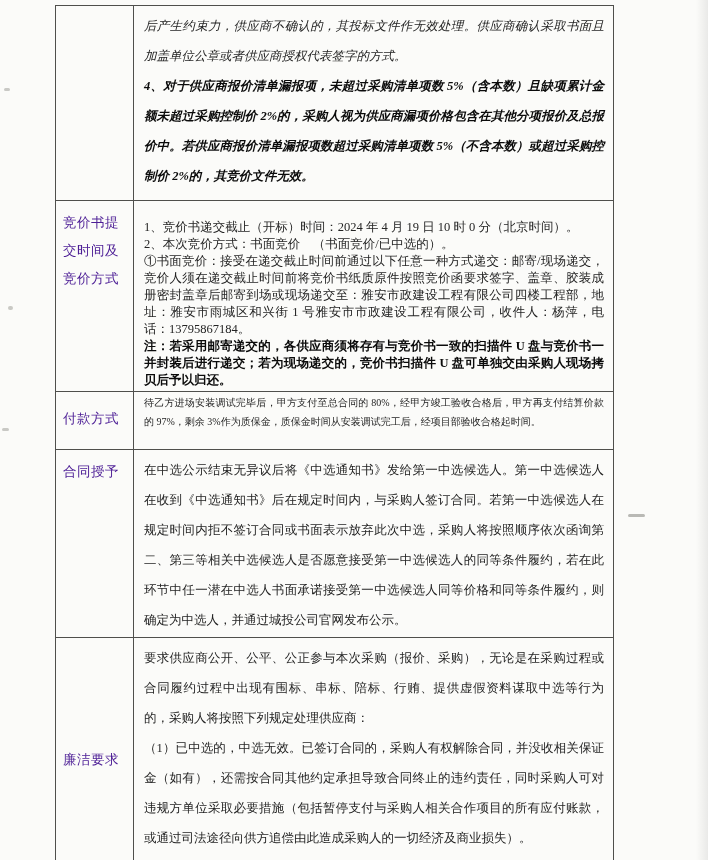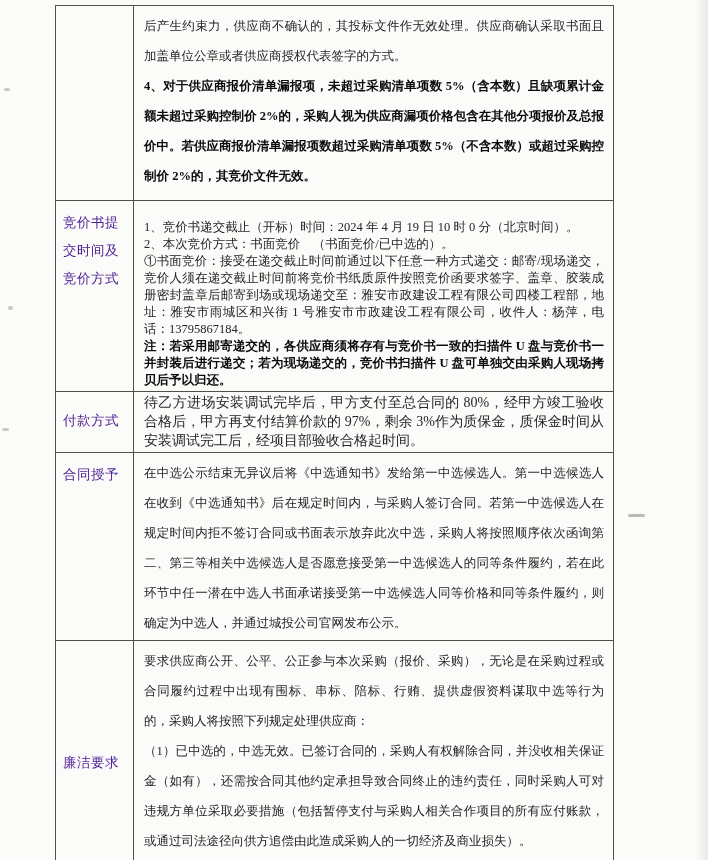--- a/index.html
+++ b/index.html
@@ -17,21 +17,21 @@
     border-collapse:collapse;table-layout:fixed;
     background:transparent;
   }
   .doc-table td{
     border:1.5px solid #4f4f4c;
     overflow:hidden;
   }
   col.c1{width:78px;}
   col.c2{width:480px;}
 
-  tr.r0{height:195px;}
+  tr.r0{height:195px;font-style:italic;}
   tr.r1{height:173px;}
   tr.r2{height:58px;}
   tr.r3{height:178px;margin-left:34px;}
   tr.r4{height:auto;}
 
   td.hdr{
     vertical-align:top;
     padding:8px 3px 3px 7px;
     font-size:13.5px;
     line-height:28px;
@@ -45,21 +45,21 @@
     vertical-align:top;
     text-align:justify;
     color:#242424;
     padding:5px 9px 2px 10px;
   }
   td.body .p{margin:0;word-break:normal;overflow-wrap:break-word;}
 
   
   td.body.wide   .p{font-size:12.5px;line-height:30px;}
   td.body.tight  .p{font-size:12.5px;line-height:17px;}
-  td.body.medium .p{font-size:14px;line-height:19px;}
+  td.body.medium .p{font-size:10px;line-height:19px;}
   td.body.tight{padding-top:18px;}
   td.body.medium{padding-top:1px;}
 
   .seg{white-space:pre-wrap;}
   .seg.b{font-weight:bold;color:#0b0b0b;margin-top:8px;}
   .seg.u{text-underline-offset:3px;text-decoration-thickness:1px;}
 
   
   .speck{position:absolute;background:#c9c9c5;border-radius:2px;}
   .s1{left:4px;top:88px;width:6px;height:3px;}

